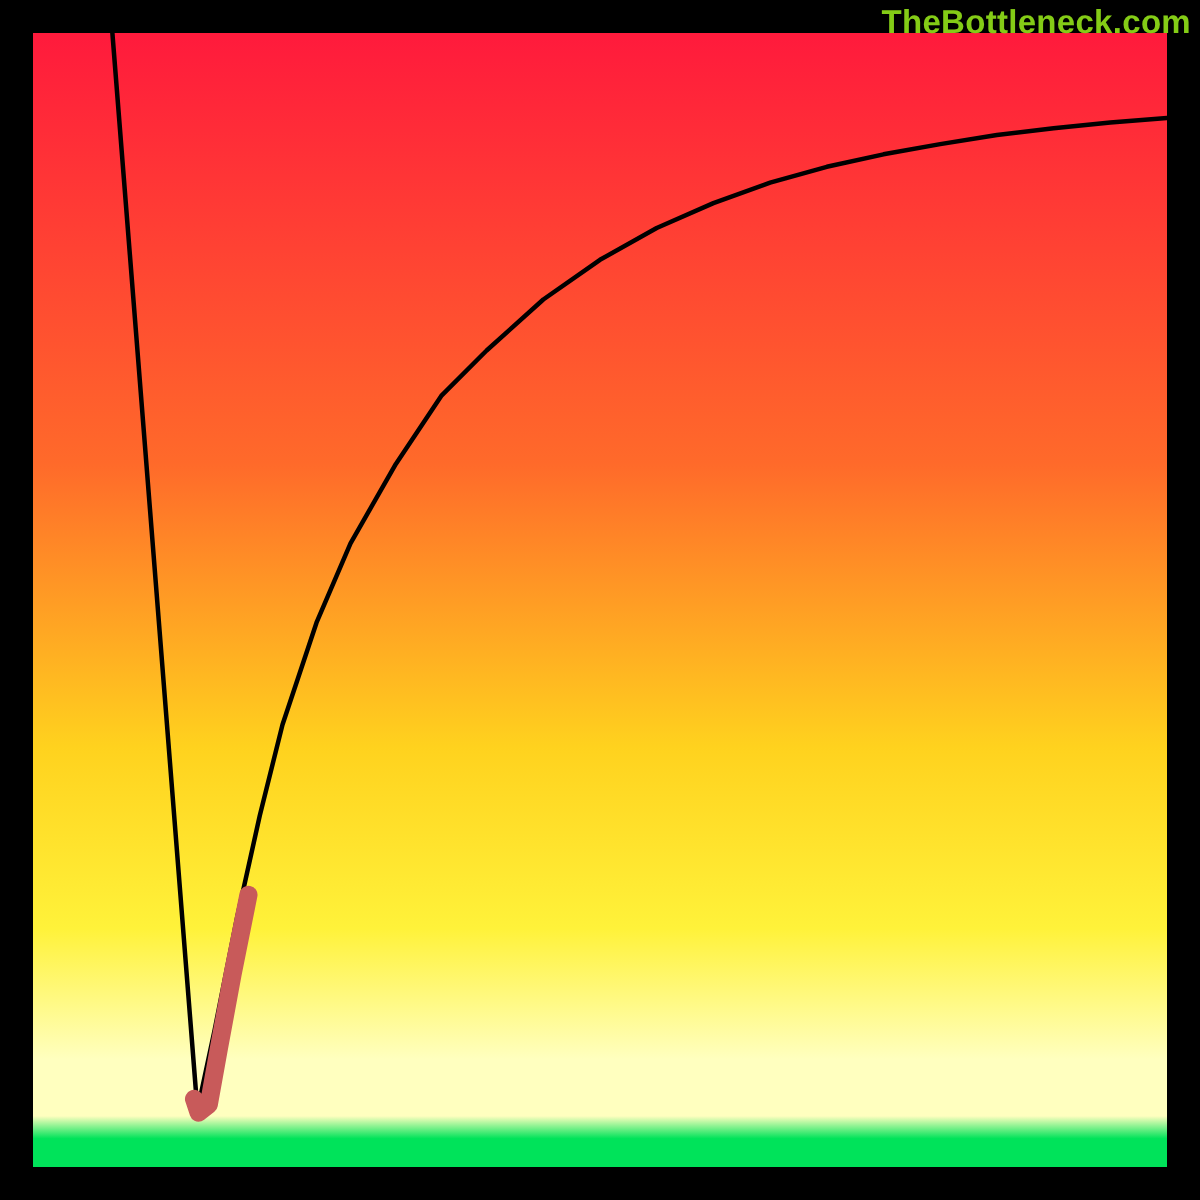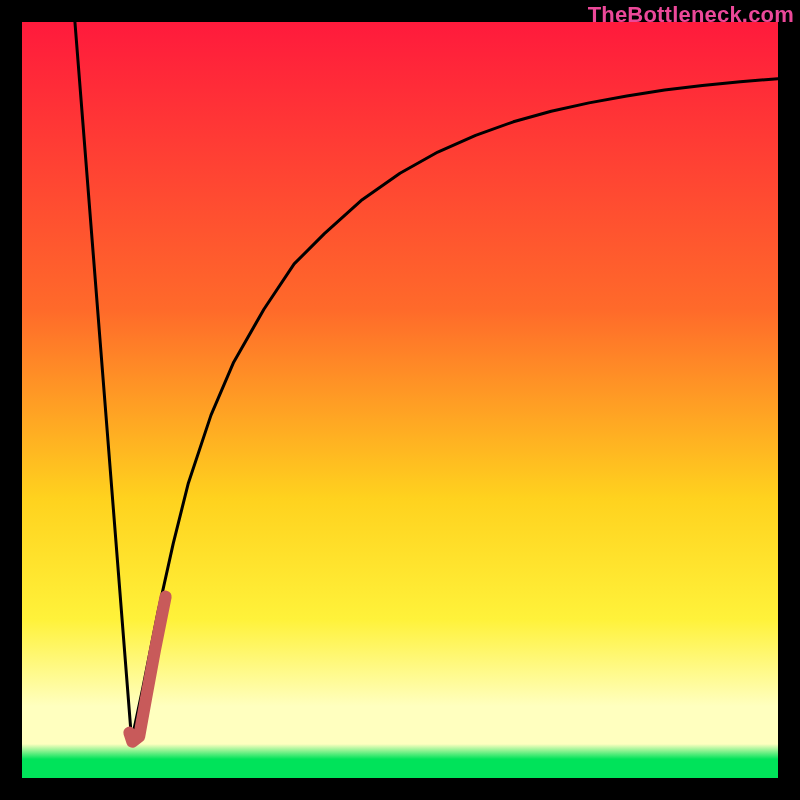--- a/index.html
+++ b/index.html
@@ -26,21 +26,21 @@
     height: 756px;
     overflow: hidden;
   }
   .watermark {
     position: absolute;
     top: 2px;
     right: 6px;
     font-family: Arial, Helvetica, sans-serif;
     font-size: 22px;
     font-weight: 600;
-    color: #ec4899;
+    color: #84cc16;
     letter-spacing: 0.2px;
     user-select: none;
   }
   svg { display: block; }
 </style>
 </head>
 <body>
 
 <div class="frame">
   <div class="plot">

